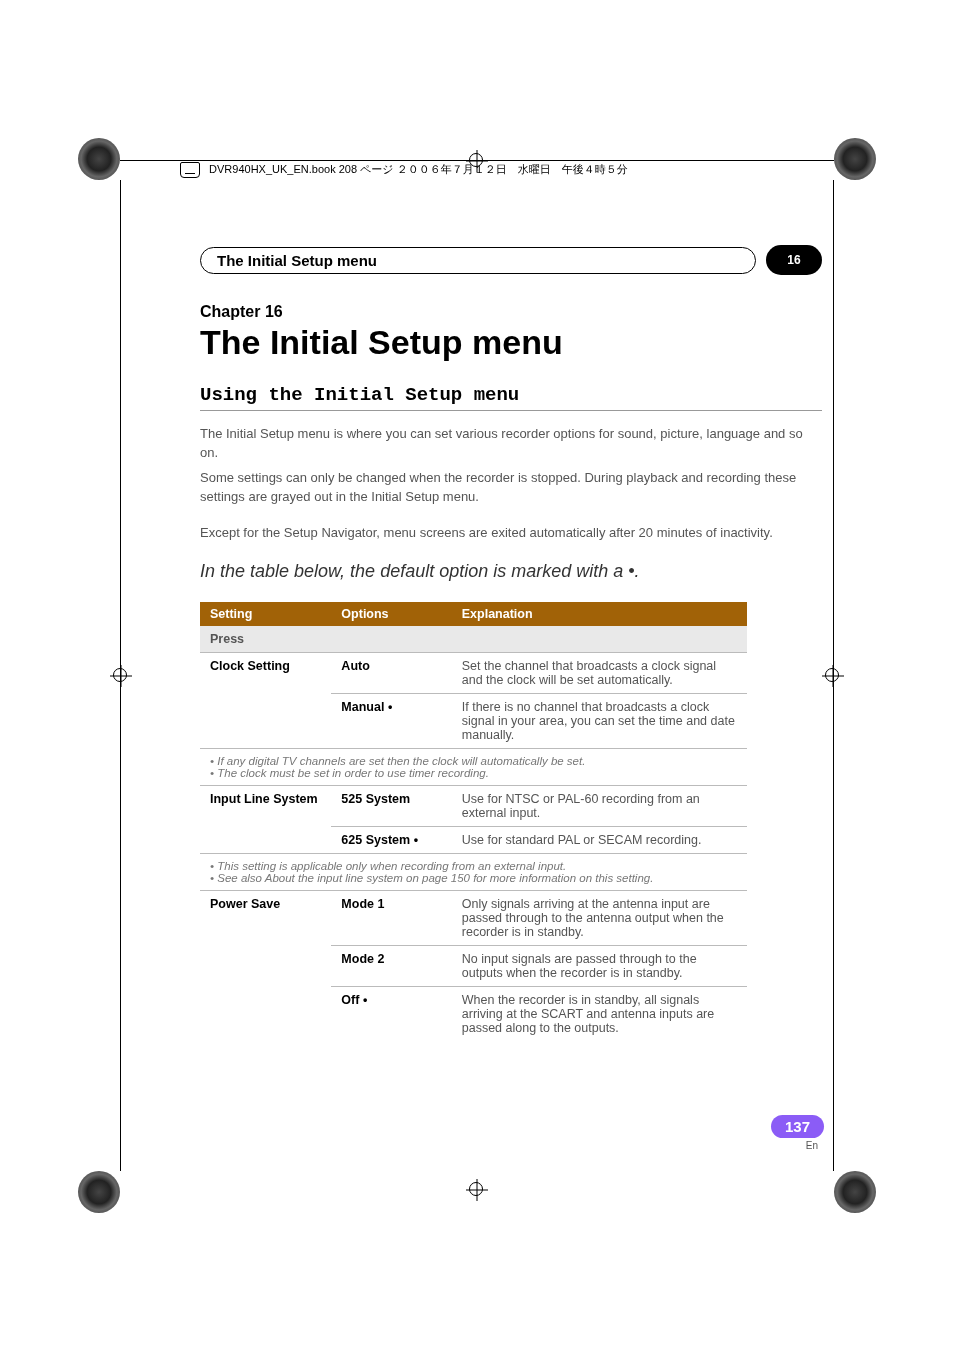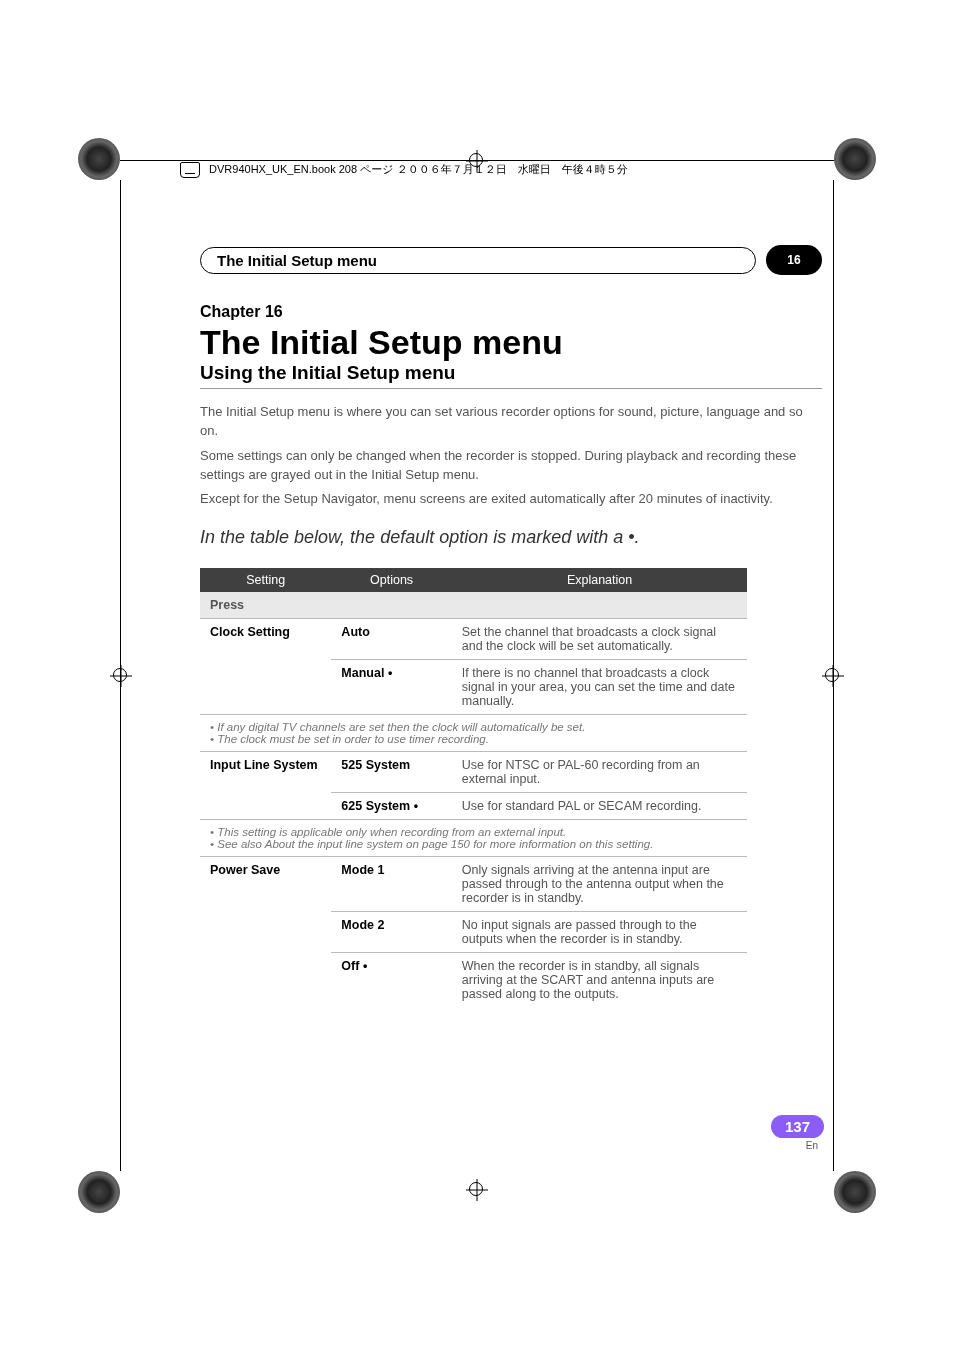--- a/index.html
+++ b/index.html
@@ -61,28 +61,28 @@
   }
   .chapnum {
     background: #000; color: #fff;
     border-radius: 18px;
     width: 56px; height: 30px;
     display:flex; align-items:center; justify-content:center;
     font-weight: bold; font-size: 12px;
   }
   .chapter-label { margin-top: 28px; font-weight: bold; font-size: 16px; }
   .chapter-title { font-size: 34px; font-weight: bold; margin-top: 2px; }
-  .section-title { font-size: 19px; font-weight: bold; padding-bottom: 4px; border-bottom: 1px solid #999; }
+  .section-title { font-size: 19px; font-weight: bold; margin-top: 22px; padding-bottom: 4px; border-bottom: 1px solid #999; font-family: Liberation Mono, monospace; }
   .bodytext { font-size: 13px; color: #555; margin-top: 14px; line-height: 1.45; }
   .bullet { font-size: 13px; margin-top: 14px; }
   .bullet .b { font-weight: bold; }
   .italic { font-style: italic; font-size: 18px; margin-top: 18px; color:#333; }
 
   .tbl { width: 88%; margin-top: 20px; border-collapse: collapse; font-size: 12.5px; }
-  .tbl thead th { background:#404040; color:#fff; text-align:center; padding:5px 10px; font-weight:normal; }
+  .tbl thead th { background:#a16207; color:#fff; text-align:left; padding:5px 10px; font-weight:bold; }
   .tbl thead th:nth-child(1){ width:24%; }
   .tbl thead th:nth-child(2){ width:22%; }
   .section-row td { font-weight:bold; background:#e9e9e9; padding:5px 10px; border-bottom:1px solid #bbb; }
   .tbl td { padding:6px 10px; vertical-align: top; border-bottom:1px solid #bbb; color:#555; }
   .tbl td.label { font-weight:bold; color:#000; }
   .tbl td.opt { font-weight:bold; color:#000; }
   .note-row td { font-style: italic; color:#777; padding:6px 10px; border-bottom:1px solid #bbb; font-size:11.5px; }
 
   .pagenum-wrap { position:absolute; right:130px; bottom:200px; text-align:right; }
   .pagenum { display:inline-block; background:#8b5cf6; color:#fff; border-radius:14px; padding:3px 14px; font-weight:bold; font-size:15px; }
@@ -126,21 +126,21 @@
     </div>
   </div>
 
   <div class="chapter-label">Chapter 16</div>
   <div class="chapter-title">The Initial Setup menu</div>
 
   <div class="section-title">Using the Initial Setup menu</div>
 
   <div class="bodytext">The Initial Setup menu is where you can set various recorder options for sound, picture, language and so on.</div>
   <div class="bodytext" style="margin-top:6px">Some settings can only be changed when the recorder is stopped. During playback and recording these settings are grayed out in the Initial Setup menu.</div>
-  <div class="bodytext" style="margin-top:6px">Except for the Setup Navigator, menu screens are exited automatically after 20 minutes of inactivity.</div>
+  <div class="bodytext" style="margin-top:18px">Except for the Setup Navigator, menu screens are exited automatically after 20 minutes of inactivity.</div>
 
   <div class="italic">In the table below, the default option is marked with a  •.</div>
 
   <table class="tbl">
     <thead>
       <tr>
         <th>Setting</th>
         <th>Options</th>
         <th>Explanation</th>
       </tr>

